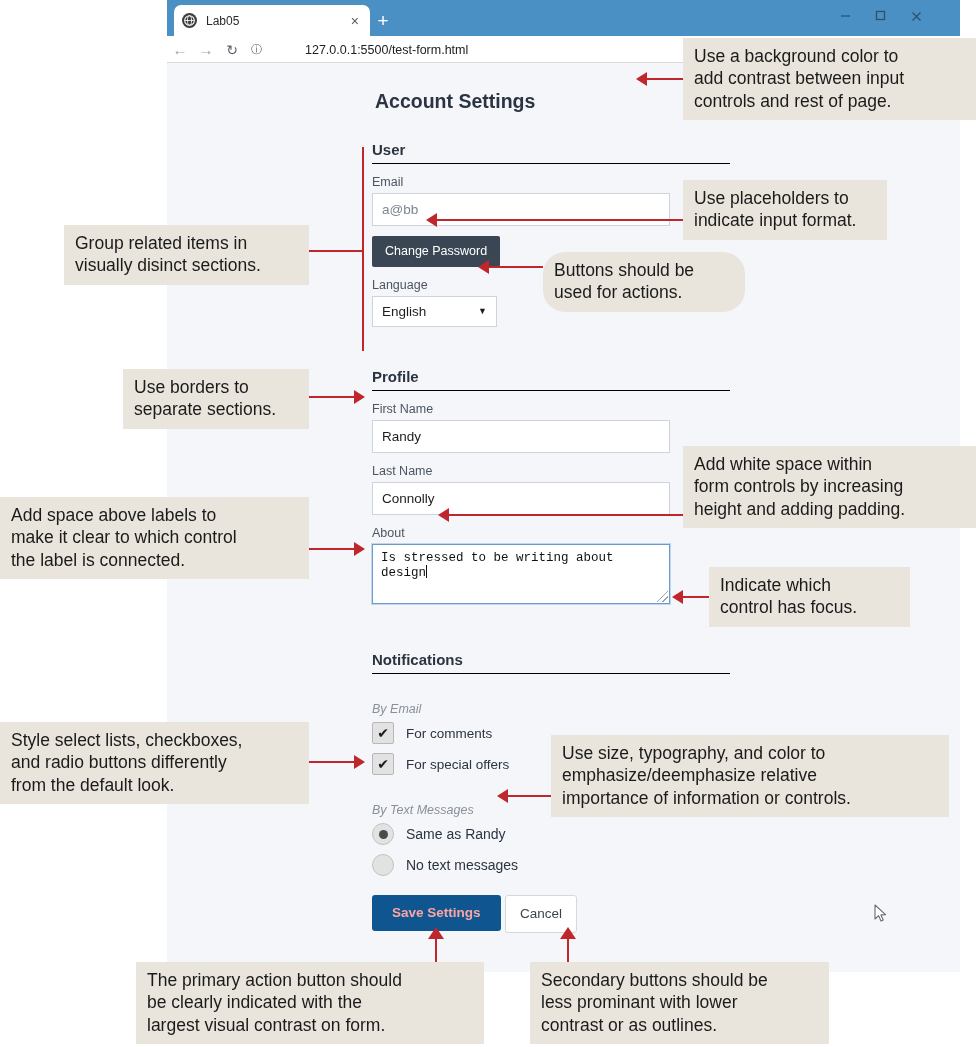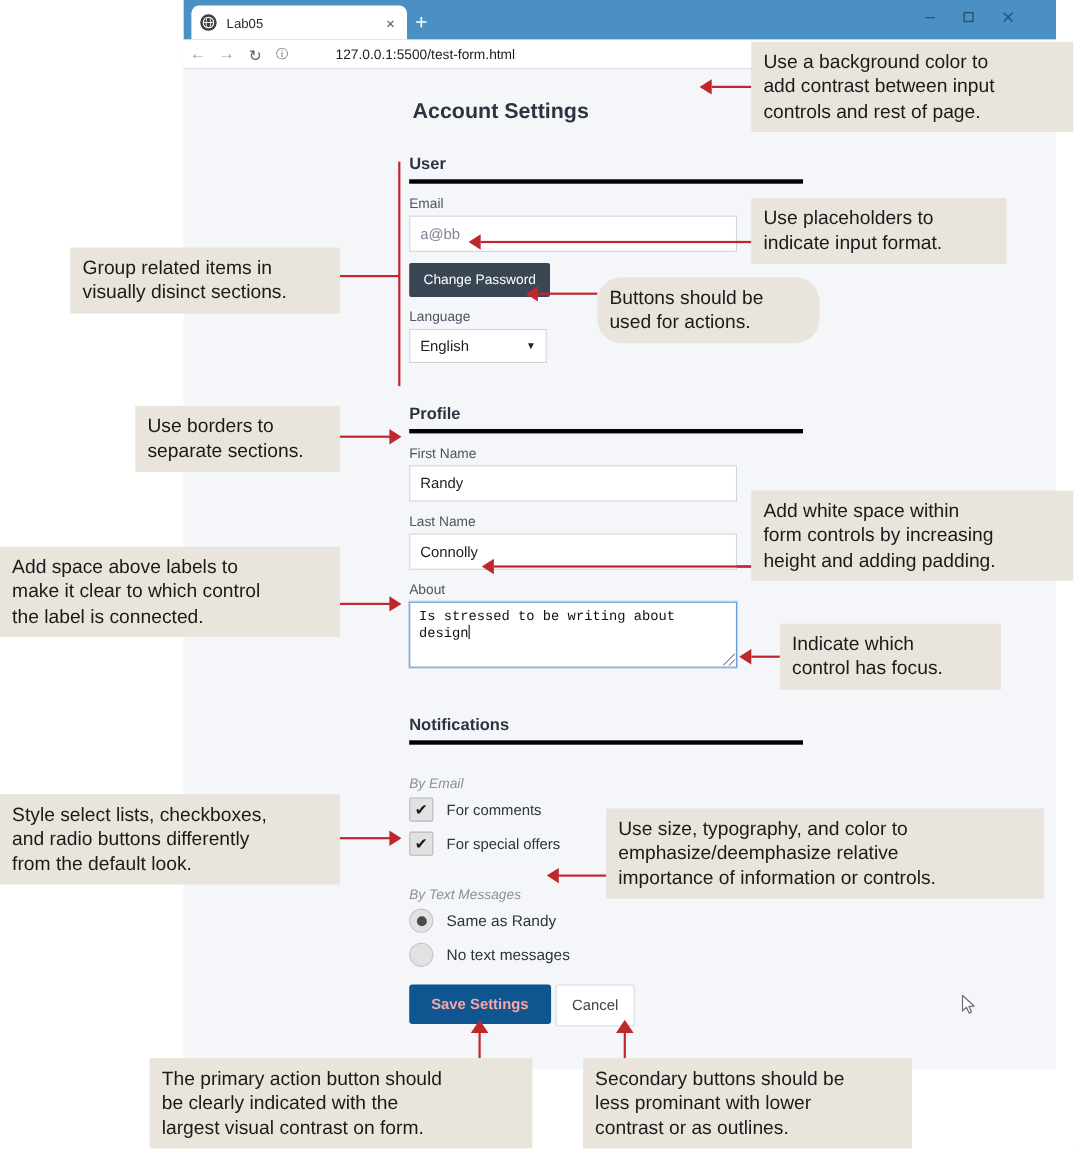--- a/index.html
+++ b/index.html
@@ -123,21 +123,21 @@
     left: 208px; top: 27px;
     font-size: 19.5px; font-weight: bold;
     color: #2b3440;
   }
 
   .section { position: absolute; left: 205px; width: 358px; }
   .section-head {
     font-size: 15px; font-weight: bold;
     color: #2b3440;
     padding-bottom: 5px;
-    border-bottom: 4px solid #000000;
+    border-bottom: 1px solid #000000;
   }
   .field-label {
     font-size: 12.5px;
     color: #4d5560;
     margin-top: 11px; margin-bottom: 4px;
   }
   .text-input {
     width: 298px; height: 33px;
     background: #ffffff;
     border: 1px solid #cfd4dc;
@@ -465,21 +465,21 @@
   <div class="vline" style="left:435px; top:934px; height:28px;"></div>
   <div class="arrow-up" style="left:428px; top:927px;"></div>
 
   <div class="vline" style="left:567px; top:934px; height:28px;"></div>
   <div class="arrow-up" style="left:560px; top:927px;"></div>
 
   <div class="callout" style="left:683px; top:38px; width:293px;">Use a background color to
 add contrast between input
 controls and rest of page.</div>
 
-  <div class="callout" style="left:683px; top:180px; width:232px;">Use placeholders to
+  <div class="callout" style="left:683px; top:180px; width:204px;">Use placeholders to
 indicate input format.</div>
 
   <div class="callout" style="left:543px; top:252px; width:202px;border-radius:22px;">Buttons should be
 used for actions.</div>
 
   <div class="callout" style="left:64px; top:225px; width:245px;">Group related items in
 visually disinct sections.</div>
 
   <div class="callout" style="left:123px; top:369px; width:186px;">Use borders to
 separate sections.</div>

